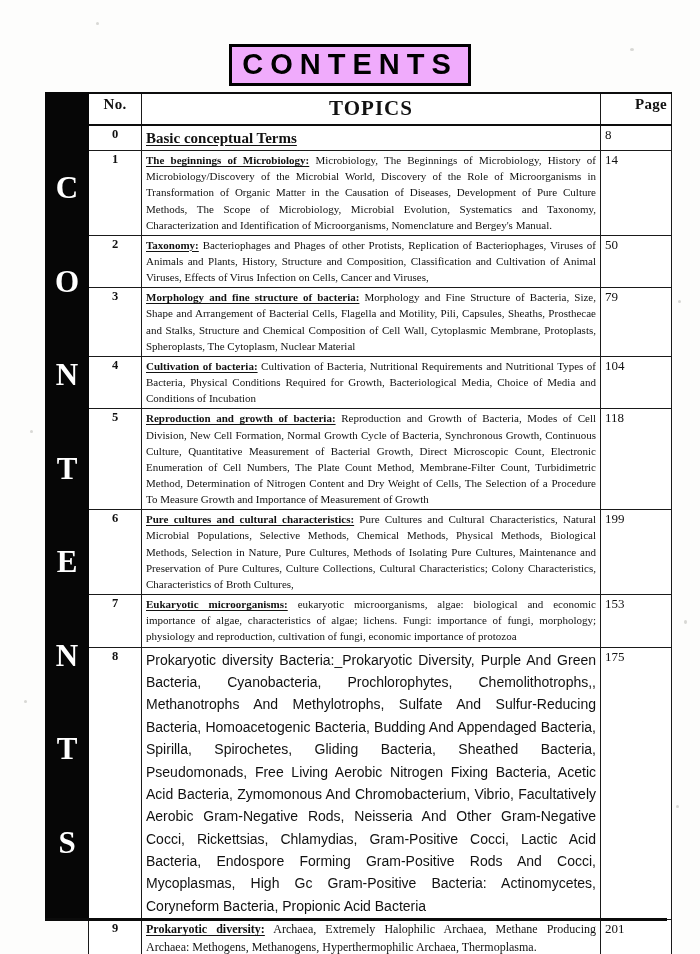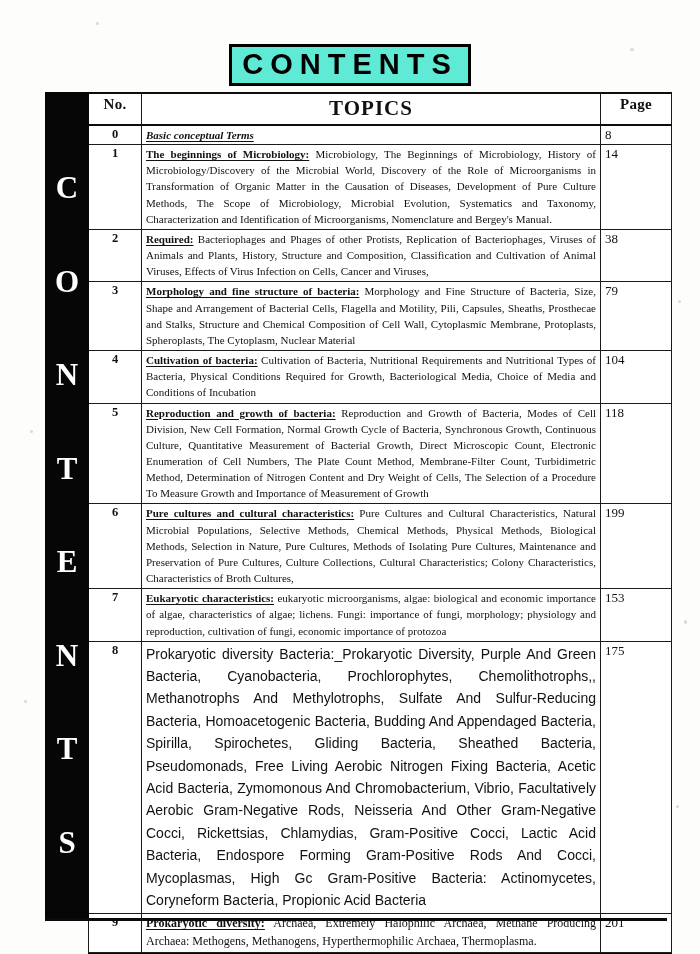--- a/index.html
+++ b/index.html
@@ -35,21 +35,21 @@
     position: absolute;
     top: 44px;
     left: 0;
     width: 700px;
     text-align: center;
   }
   .title-box {
     display: inline-block;
     border: 3px solid #000;
     padding: 2px 10px 4px 10px;
-    background: #5eead4;
+    background: #f0abfc;
   }
   .title-text {
     font-family: "Liberation Sans", "DejaVu Sans", sans-serif;
     font-weight: bold;
     font-size: 29px;
     letter-spacing: 7px;
     line-height: 1.05;
     color: #000;
     white-space: nowrap;
   }
@@ -104,21 +104,21 @@
   .toc thead th {
     border-top: 2px solid #0d0d0d;
     border-bottom: 2px solid #0d0d0d;
     font-size: 15px;
     font-weight: bold;
     text-align: center;
     padding: 2px 4px 3px 4px;
     letter-spacing: .3px;
   }
   .toc thead th.col-topic { font-size: 21px; letter-spacing: 1px; }
-  .toc thead th.col-page  { text-align: center; }
+  .toc thead th.col-page  { text-align: right; }
 
   
   .cell-no {
     font-size: 12.5px;
     font-weight: bold;
     padding-top: 2px;
     line-height: 1.25;
   }
   .cell-topic {
     font-size: 11px;
@@ -134,21 +134,21 @@
     padding-top: 2px;
     font-weight: 500;
   }
   .lead {
     font-weight: bold;
     text-decoration: underline;
     text-underline-offset: 1.5px;
   }
 
   
-  tr.row-0 .cell-topic { font-weight: bold; font-size: 11px; font-style: italic; }
+  tr.row-0 .cell-topic { font-weight: bold; font-size: 15px; }
   tr.row-0 .cell-no,
   tr.row-0 .cell-topic,
   tr.row-0 .cell-page { padding-top: 1px; padding-bottom: 1px; }
 
   
   tr.alt-face .cell-topic {
     font-family: Liberation Sans, sans-serif;
     font-size: 14px;
     line-height: 1.6;
   }
@@ -235,22 +235,22 @@
         <td class="col-topic cell-topic"><span class="lead">Basic conceptual Terms</span></td>
         <td class="col-page cell-page">8</td>
       </tr>
       <tr class="row-1">
         <td class="col-no cell-no">1</td>
         <td class="col-topic cell-topic"><span class="lead">The beginnings of Microbiology:</span><span> Microbiology, The Beginnings of Microbiology, History of Microbiology/Discovery of the Microbial World, Discovery of the Role of Microorganisms in Transformation of Organic Matter in the Causation of Diseases, Development of Pure Culture Methods, The Scope of Microbiology, Microbial Evolution, Systematics and Taxonomy, Characterization and Identification of Microorganisms, Nomenclature and Bergey's Manual.</span></td>
         <td class="col-page cell-page">14</td>
       </tr>
       <tr class="row-2">
         <td class="col-no cell-no">2</td>
-        <td class="col-topic cell-topic"><span class="lead">Required:</span><span> Bacteriophages and Phages of other Protists, Replication of Bacteriophages, Viruses of Animals and Plants, History, Structure and Composition, Classification and Cultivation of Animal Viruses, Effects of Virus Infection on Cells, Cancer and Viruses,</span></td>
-        <td class="col-page cell-page">38</td>
+        <td class="col-topic cell-topic"><span class="lead">Taxonomy:</span><span> Bacteriophages and Phages of other Protists, Replication of Bacteriophages, Viruses of Animals and Plants, History, Structure and Composition, Classification and Cultivation of Animal Viruses, Effects of Virus Infection on Cells, Cancer and Viruses,</span></td>
+        <td class="col-page cell-page">50</td>
       </tr>
       <tr class="row-3">
         <td class="col-no cell-no">3</td>
         <td class="col-topic cell-topic"><span class="lead">Morphology and fine structure of bacteria:</span><span> Morphology and Fine Structure of Bacteria, Size, Shape and Arrangement of Bacterial Cells, Flagella and Motility, Pili, Capsules, Sheaths, Prosthecae and Stalks, Structure and Chemical Composition of Cell Wall, Cytoplasmic Membrane, Protoplasts, Spheroplasts, The Cytoplasm, Nuclear Material</span></td>
         <td class="col-page cell-page">79</td>
       </tr>
       <tr class="row-4">
         <td class="col-no cell-no">4</td>
         <td class="col-topic cell-topic"><span class="lead">Cultivation of bacteria:</span><span> Cultivation of Bacteria, Nutritional Requirements and Nutritional Types of Bacteria, Physical Conditions Required for Growth, Bacteriological Media, Choice of Media and Conditions of Incubation</span></td>
         <td class="col-page cell-page">104</td>
@@ -260,21 +260,21 @@
         <td class="col-topic cell-topic"><span class="lead">Reproduction and growth of bacteria:</span><span> Reproduction and Growth of Bacteria, Modes of Cell Division, New Cell Formation, Normal Growth Cycle of Bacteria, Synchronous Growth, Continuous Culture, Quantitative Measurement of Bacterial Growth, Direct Microscopic Count, Electronic Enumeration of Cell Numbers, The Plate Count Method, Membrane-Filter Count, Turbidimetric Method, Determination of Nitrogen Content and Dry Weight of Cells, The Selection of a Procedure To Measure Growth and Importance of Measurement of Growth</span></td>
         <td class="col-page cell-page">118</td>
       </tr>
       <tr class="row-6">
         <td class="col-no cell-no">6</td>
         <td class="col-topic cell-topic"><span class="lead">Pure cultures and cultural characteristics:</span><span> Pure Cultures and Cultural Characteristics, Natural Microbial Populations, Selective Methods, Chemical Methods, Physical Methods, Biological Methods, Selection in Nature, Pure Cultures, Methods of Isolating Pure Cultures, Maintenance and Preservation of Pure Cultures, Culture Collections, Cultural Characteristics; Colony Characteristics, Characteristics of Broth Cultures,</span></td>
         <td class="col-page cell-page">199</td>
       </tr>
       <tr class="row-7">
         <td class="col-no cell-no">7</td>
-        <td class="col-topic cell-topic"><span class="lead">Eukaryotic characteristics:</span><span> eukaryotic microorganisms, algae: biological and economic importance of algae, characteristics of algae; lichens. Fungi: importance of fungi, morphology; physiology and reproduction, cultivation of fungi, economic importance of protozoa</span></td>
+        <td class="col-topic cell-topic"><span class="lead">Eukaryotic microorganisms:</span><span> eukaryotic microorganisms, algae: biological and economic importance of algae, characteristics of algae; lichens. Fungi: importance of fungi, morphology; physiology and reproduction, cultivation of fungi, economic importance of protozoa</span></td>
         <td class="col-page cell-page">153</td>
       </tr>
       <tr class="row-8 alt-face">
         <td class="col-no cell-no">8</td>
         <td class="col-topic cell-topic"><span class="lead">Prokaryotic diversity Bacteria:</span><span>_Prokaryotic Diversity, Purple And Green Bacteria, Cyanobacteria, Prochlorophytes, Chemolithotrophs,, Methanotrophs And Methylotrophs, Sulfate And Sulfur-Reducing Bacteria, Homoacetogenic Bacteria, Budding And Appendaged Bacteria, Spirilla, Spirochetes, Gliding Bacteria, Sheathed Bacteria, Pseudomonads, Free Living Aerobic Nitrogen Fixing Bacteria, Acetic Acid Bacteria, Zymomonous And Chromobacterium, Vibrio, Facultatively Aerobic Gram-Negative Rods, Neisseria And Other Gram-Negative Cocci, Rickettsias, Chlamydias, Gram-Positive Cocci, Lactic Acid Bacteria, Endospore Forming Gram-Positive Rods And Cocci, Mycoplasmas, High Gc Gram-Positive Bacteria:  Actinomycetes, Coryneform Bacteria, Propionic Acid Bacteria</span></td>
         <td class="col-page cell-page">175</td>
       </tr>
       <tr class="row-9 tight">
         <td class="col-no cell-no">9</td>
         <td class="col-topic cell-topic"><span class="lead">Prokaryotic diversity:</span><span> Archaea, Extremely Halophilic Archaea, Methane Producing Archaea: Methogens, Methanogens, Hyperthermophilic Archaea, Thermoplasma.</span></td>

